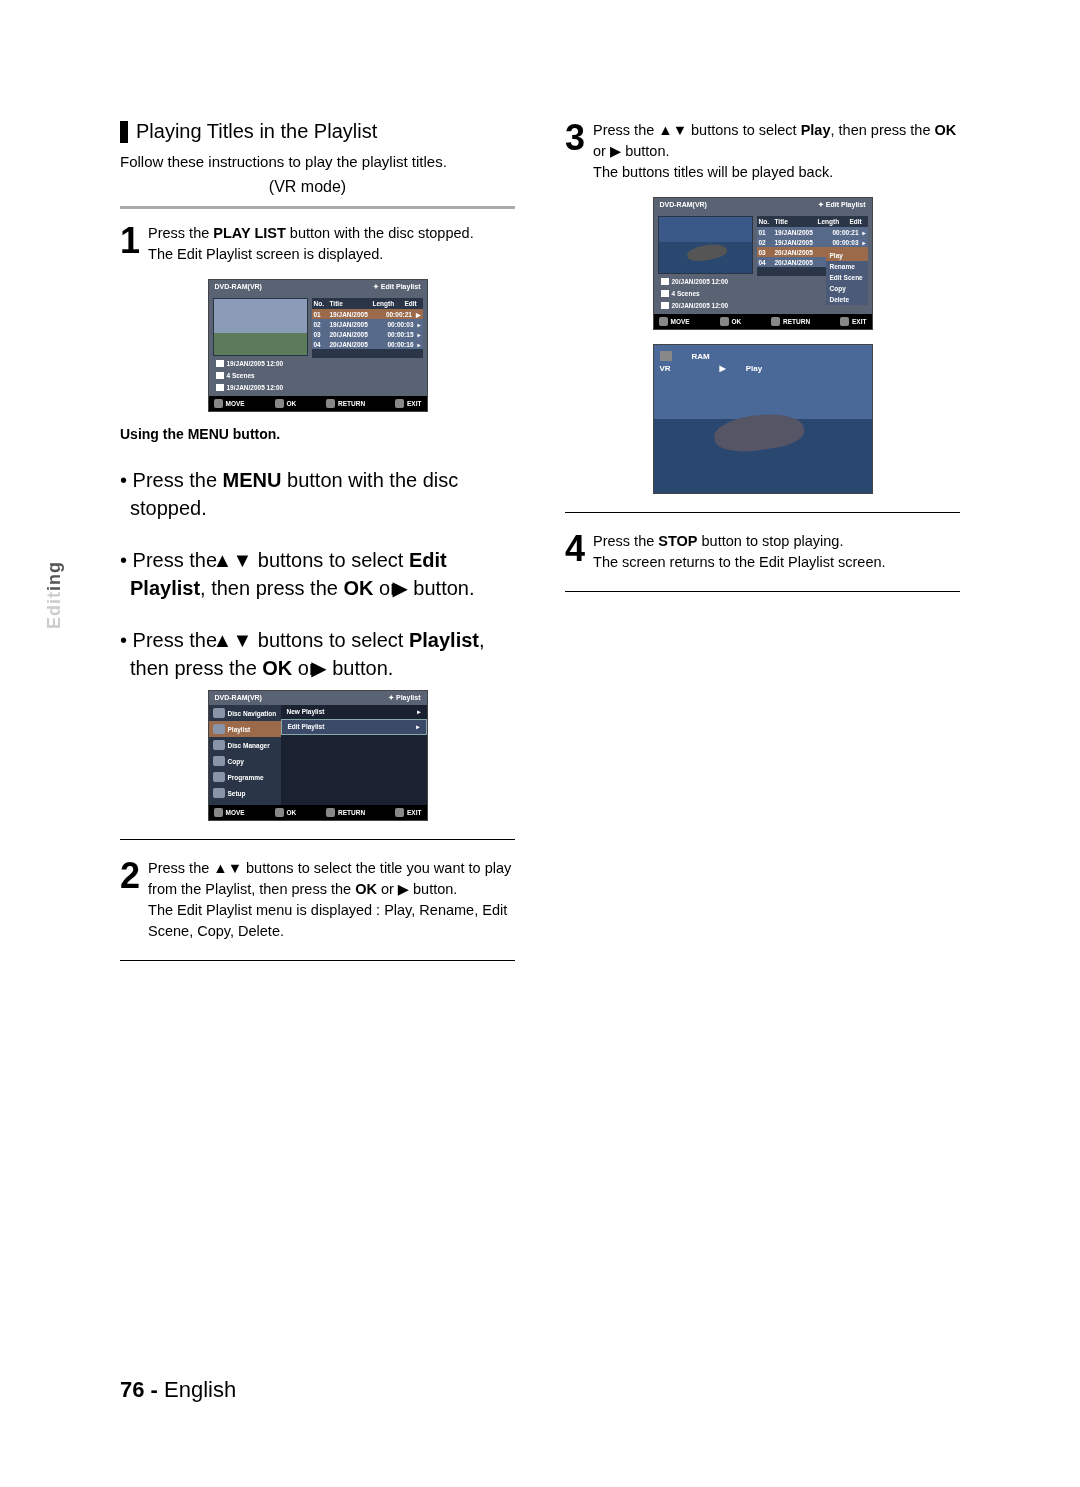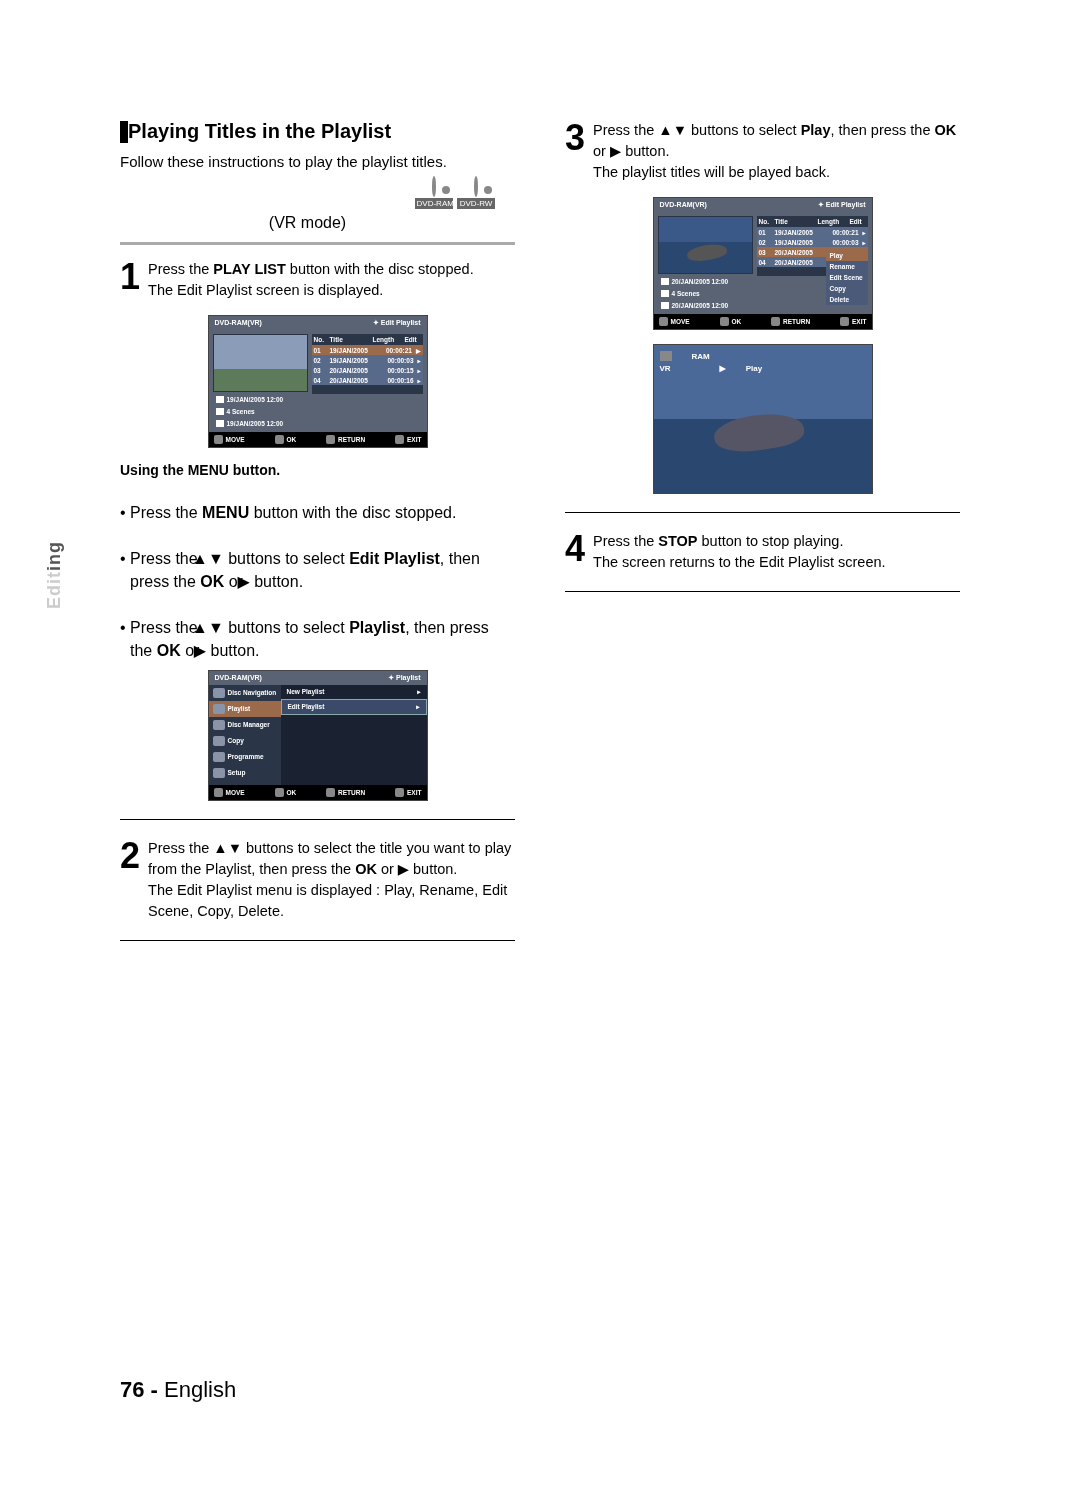--- a/index.html
+++ b/index.html
@@ -1,37 +1,37 @@
 <!DOCTYPE html>
 <html><head>
 <meta charset="utf-8">
 <style>
   * { box-sizing: border-box; margin: 0; padding: 0; }
   body { background: #fff; width: 1080px; height: 1487px; font-family: Arial, Helvetica, sans-serif; color: #000; position: relative; }
   .page { position: absolute; left: 120px; top: 120px; width: 840px; }
   .cols { display: flex; gap: 50px; }
   .col { flex: 1; }
-  .section-title { font-size: 20px; font-weight: bold; display: flex; align-items: center; gap: 0; margin-bottom: 10px; }
+  .section-title { font-size: 20px; font-weight: normal; display: flex; align-items: center; gap: 8px; margin-bottom: 10px; }
   .bar { width: 8px; height: 22px; background: #000; display: inline-block; }
   .subtext { font-size: 15px; margin-bottom: 8px; }
   .disc-icons { text-align: right; padding-right: 20px; margin-bottom: 4px; }
   .disc-icon { display: inline-block; width: 38px; text-align: center; }
   .disc-circle { width: 28px; height: 28px; border-radius: 50%; border: 2px solid #888; margin: 0 auto; position: relative; background: #ddd; }
   .disc-circle::after { content: ""; position: absolute; width: 8px; height: 8px; border-radius: 50%; background: #888; left: 8px; top: 8px; }
   .disc-label { font-size: 8px; background: #666; color: #fff; padding: 1px 2px; display: block; margin-top: 2px; white-space: nowrap; }
   .vr-mode { text-align: center; font-size: 16px; padding-right: 20px; margin-bottom: 10px; }
   hr.sep { border: none; border-top: 3px solid #aaa; margin: 4px 0 14px; }
   hr.thin { border: none; border-top: 1px solid #000; margin: 18px 0; }
   .step { display: flex; gap: 8px; margin-bottom: 14px; }
   .step-num { font-size: 36px; font-weight: bold; line-height: 1; }
   .step-text { font-size: 14.5px; line-height: 1.45; flex: 1; }
   .step-text b { font-weight: bold; }
   .arrow { display: inline-block; }
   .sub-head { font-size: 14px; font-weight: bold; margin-bottom: 6px; }
-  .bullet { font-size: 16px; line-height: 1.4; padding-left: 10px; text-indent: -10px; margin-bottom: 4px; margin-top: 24px; }
+  .bullet { font-size: 20px; line-height: 1.4; padding-left: 10px; text-indent: -10px; margin-bottom: 4px; margin-top: 24px; }
   
   .ui-box { width: 220px; margin: 8px auto 14px; border: 1px solid #444; font-family: Arial, sans-serif; font-size: 7px; color: #fff; }
   .ui-top { background: #5a6373; display: flex; justify-content: space-between; padding: 3px 6px; font-weight: bold; }
   .ui-body { display: flex; background: #5a6373; padding: 4px; gap: 4px; }
   .ui-preview-area { width: 95px; display: flex; flex-direction: column; gap: 3px; }
   .ui-preview { width: 95px; height: 58px; background: linear-gradient(to bottom, #8a9cb8 0%, #8a9cb8 60%, #5d7a5a 60%, #5d7a5a 100%); position: relative; border: 1px solid #2a3344; }
   .ui-preview.dolphin { background: linear-gradient(to bottom, #3a5988 0%, #3a5988 45%, #2a4770 45%, #2a4770 100%); }
   .dolphin-shape { position: absolute; width: 40px; height: 15px; background: #555; border-radius: 50% 60% 40% 50%; left: 28px; top: 28px; transform: rotate(-10deg); }
   .info-line { font-size: 6.5px; padding: 1px 3px; display: flex; gap: 3px; align-items: center; font-weight: bold; }
   .mini-icon { width: 8px; height: 7px; background: #fff; display: inline-block; }
@@ -82,30 +82,20 @@
 
 <div class="page">
   <div class="cols">
 
     <div class="col" style="position:relative;">
       <div class="section-title">
         <span class="bar"></span>
         <span>Playing Titles in the Playlist</span>
       </div>
       <div class="subtext">Follow these instructions to play the playlist titles.</div>
-      <div class="disc-icons">
-        <span class="disc-icon">
-          <span class="disc-circle"></span>
-          <span class="disc-label">DVD-RAM</span>
-        </span>
-        <span class="disc-icon">
-          <span class="disc-circle"></span>
-          <span class="disc-label">DVD-RW</span>
-        </span>
-      </div>
       <div class="vr-mode">(VR mode)</div>
       <hr class="sep">
 
       <div class="step">
         <div class="step-num">1</div>
         <div class="step-text">
           <span>Press the </span><b>PLAY LIST</b><span> button with the disc stopped.</span><br>
           <span>The Edit Playlist screen is displayed.</span>
         </div>
       </div>
@@ -268,21 +258,21 @@
 
       <div class="side-tab"><span>Edit</span><span class="dark">ing</span></div>
     </div>
 
     <div class="col">
 
       <div class="step">
         <div class="step-num">3</div>
         <div class="step-text">
           <span>Press the </span><span class="arrow">▲▼</span><span> buttons to select </span><b>Play</b><span>, then press the </span><b>OK</b><span> or </span><span class="arrow">▶</span><span> button.</span><br>
-          <span>The playlist titles will be played back.</span>
+          <span>The buttons titles will be played back.</span>
         </div>
       </div>
 
       <div class="ui-box">
         <div class="ui-top">
           <span>DVD-RAM(VR)</span>
           <span>✦ <span>Edit Playlist</span></span>
         </div>
         <div class="ui-body" style="position:relative;">
           <div class="ui-preview-area">

